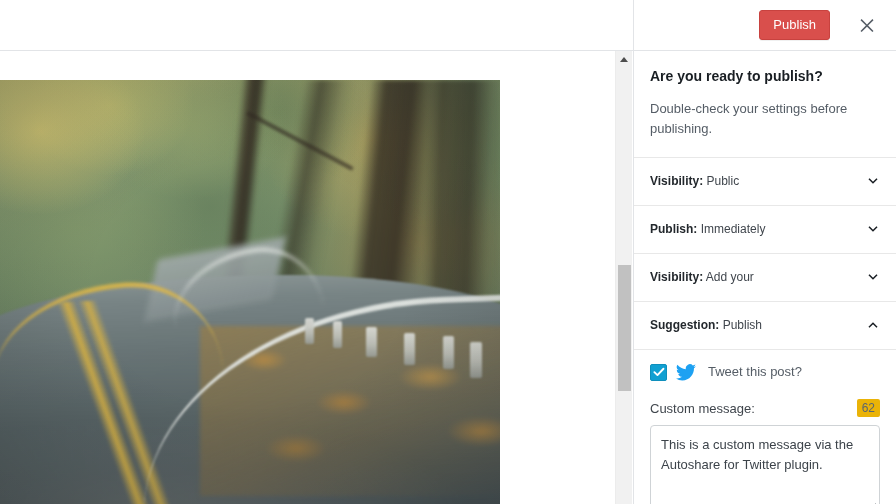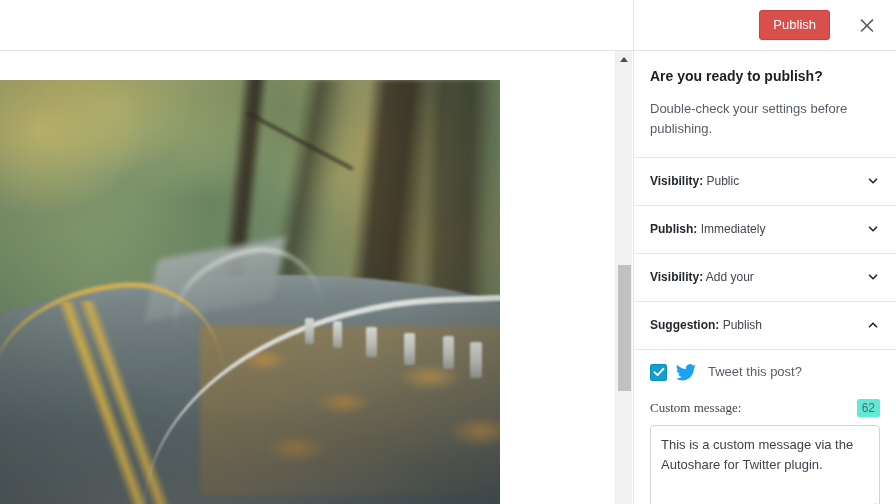--- a/index.html
+++ b/index.html
@@ -211,23 +211,23 @@
     flex: 0 0 auto; cursor: pointer;
   }
   #tweet-checkbox svg { display: block; }
   #twitter-icon { width: 20px; height: 17px; flex: 0 0 auto; }
   #tweet-label { font-size: 13px; color: #555d66; margin-left: 3px; }
 
   #custom-message-row {
     display: flex; align-items: center; justify-content: space-between;
     margin-top: 15px;
   }
-  #custom-message-label { font-size: 13px; color: #40464d; font-family: Liberation Serif, serif; }
+  #custom-message-label { font-size: 13px; color: #40464d; }
   #char-counter {
-    font-size: 12px; color: #5a6570; background: #5eead4;
+    font-size: 12px; color: #5a6570; background: #eab308;
     padding: 2px 5px; border-radius: 2px; line-height: 1.2;
   }
   #custom-message-textarea {
     margin-top: 8px; width: 230px; height: 84px;
     border: 1px solid #cfd3d6; border-radius: 4px;
     padding: 9px 10px; font-size: 13px; line-height: 1.5;
     color: #3c434a; font-family: "Liberation Sans", sans-serif;
     resize: none; outline: none; background: #fff;
     box-shadow: 0 0 0 transparent;
   }

